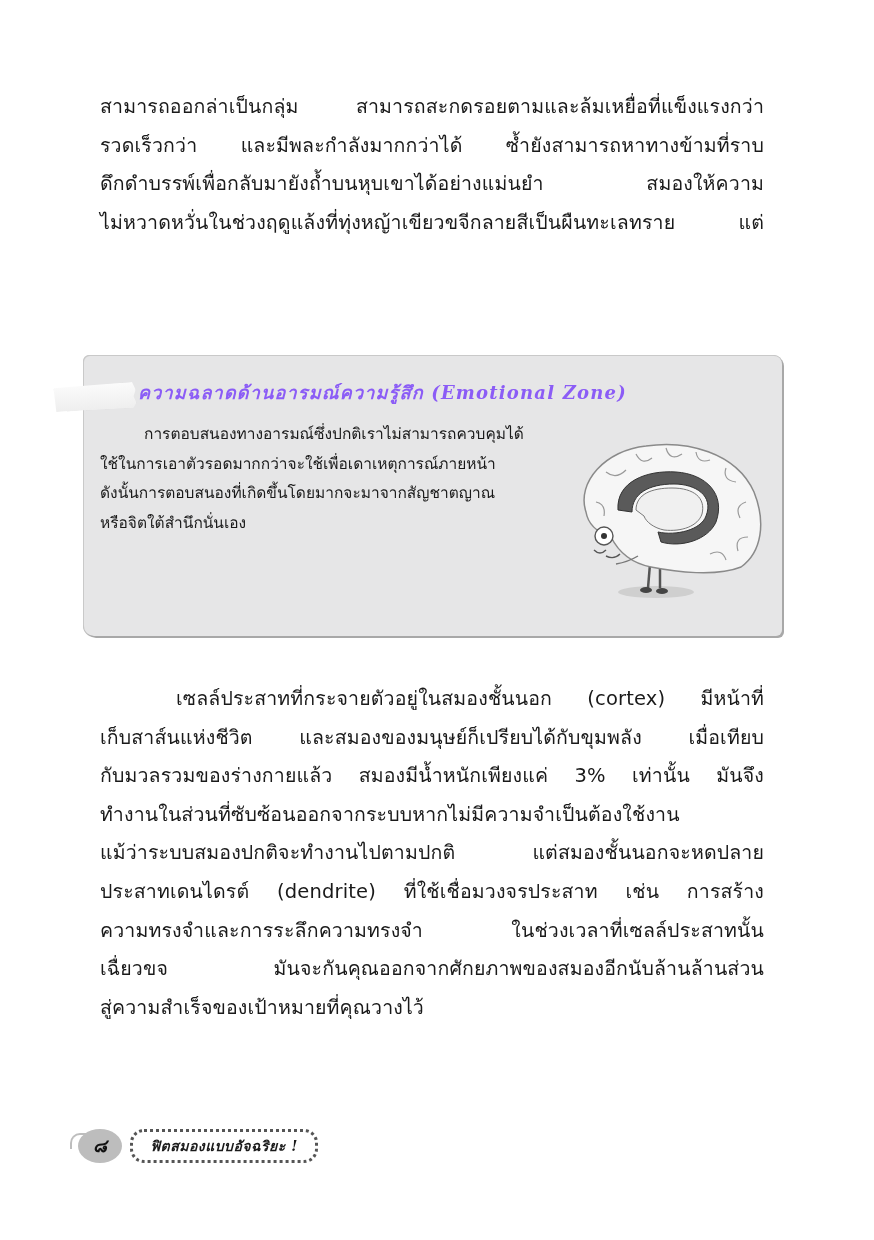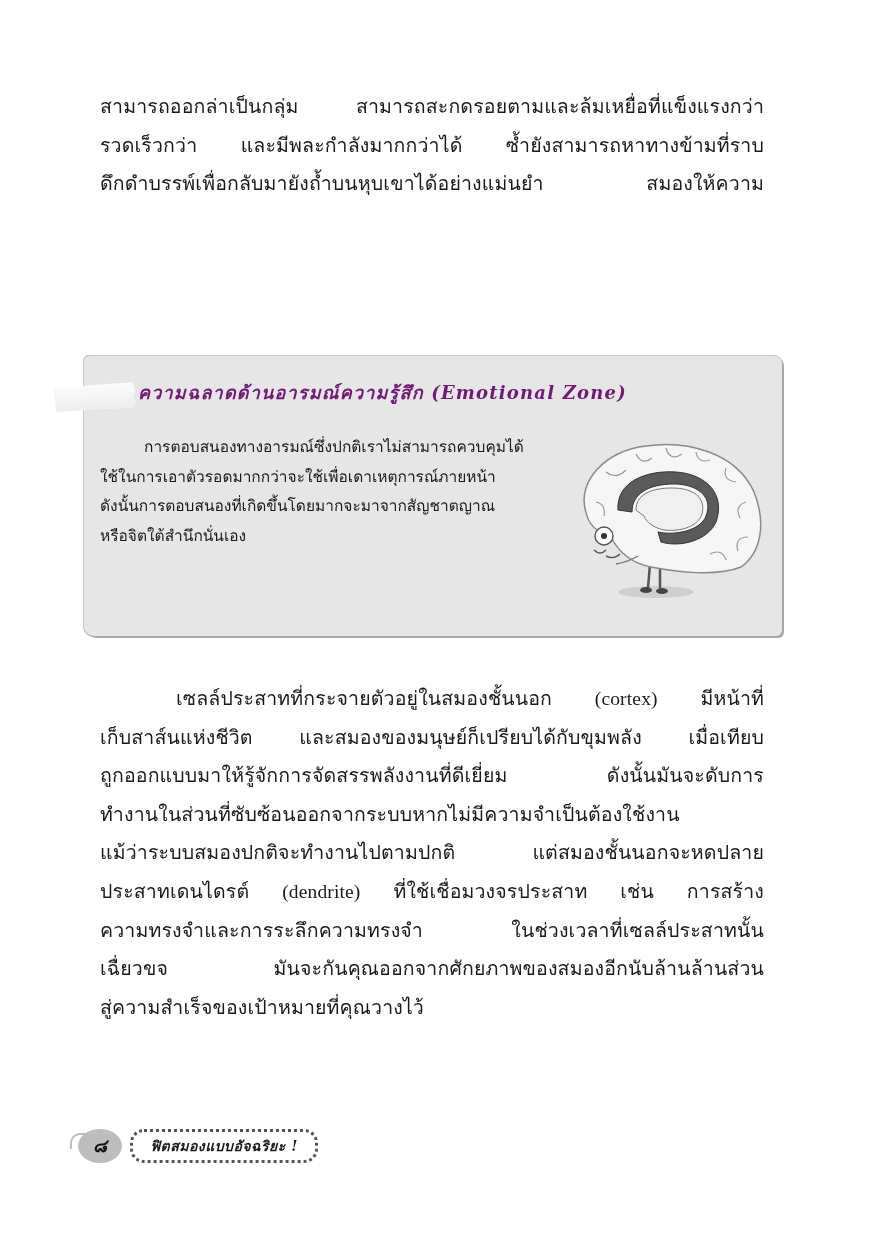--- a/index.html
+++ b/index.html
@@ -29,21 +29,21 @@
       text-align: justify;
       text-align-last: justify;
     }
     .para .line.last {
       text-align-last: left;
     }
     .para .line.indent {
       padding-left: 76px;
     }
     #para-top { top: 88px; }
-    #para-bottom { top: 680px; font-family: Liberation Serif, serif; }
+    #para-bottom { top: 680px; }
 
     
     .box {
       position: absolute;
       left: 84px;
       top: 356px;
       width: 698px;
       height: 280px;
       background: #e6e6e7;
       border-radius: 6px 8px 6px 10px;
@@ -62,39 +62,39 @@
     }
     .box-title {
       position: absolute;
       left: 138px;
       top: 378px;
       font-family: "DejaVu Serif", serif;
       font-style: italic;
       font-weight: bold;
       font-size: 18px;
       letter-spacing: 1.2px;
-      color: #701a75;
+      color: #8b5cf6;
       white-space: nowrap;
     }
     .box-body {
       position: absolute;
       left: 100px;
       top: 420px;
       width: 462px;
       font-size: 15.5px;
       line-height: 29.5px;
       color: #1a1a1a;
     }
     .box-body .line {
       display: block;
       white-space: nowrap;
       text-align: justify;
       text-align-last: justify;
     }
-    .box-body .line.indent { padding-left: 44px; margin-top: 13px; }
+    .box-body .line.indent { padding-left: 44px; }
     .box-body .line.last { text-align-last: left; }
 
     .brain {
       position: absolute;
       left: 566px;
       top: 432px;
       width: 210px;
       height: 170px;
     }
 
@@ -150,20 +150,21 @@
       letter-spacing: 0.5px;
     }
   </style>
 </head>
 <body>
 
 <div class="para" id="para-top">
   <span class="line">สามารถออกล่าเป็นกลุ่ม สามารถสะกดรอยตามและล้มเหยื่อที่แข็งแรงกว่า</span>
   <span class="line">รวดเร็วกว่า และมีพละกำลังมากกว่าได้ ซ้ำยังสามารถหาทางข้ามที่ราบ</span>
   <span class="line">ดึกดำบรรพ์เพื่อกลับมายังถ้ำบนหุบเขาได้อย่างแม่นยำ สมองให้ความ</span>
+  <span class="line">ไม่หวาดหวั่นในช่วงฤดูแล้งที่ทุ่งหญ้าเขียวขจีกลายสีเป็นผืนทะเลทราย แต่</span>
 </div>
 
 <div class="box"></div>
 <div class="tape"></div>
 <div class="box-title">ความฉลาดด้านอารมณ์ความรู้สึก (Emotional Zone)</div>
 <div class="box-body">
   <span class="line indent">การตอบสนองทางอารมณ์ซึ่งปกติเราไม่สามารถควบคุมได้</span>
   <span class="line">ใช้ในการเอาตัวรอดมากกว่าจะใช้เพื่อเดาเหตุการณ์ภายหน้า</span>
   <span class="line">ดังนั้นการตอบสนองที่เกิดขึ้นโดยมากจะมาจากสัญชาตญาณ</span>
   <span class="line last">หรือจิตใต้สำนึกนั่นเอง</span>
@@ -188,21 +189,21 @@
 
   <circle cx="38" cy="104" r="9" fill="#ffffff" stroke="#555" stroke-width="1.4"></circle>
   <circle cx="38" cy="104" r="3" fill="#333"></circle>
   <path d="M28 118 q6 6 12 0 M40 124 q8 4 14 -2" fill="none" stroke="#555" stroke-width="1.4"></path>
   <path d="M50 132 q12 -2 22 -8" fill="none" stroke="#777" stroke-width="1.4"></path>
 </svg>
 
 <div class="para" id="para-bottom">
   <span class="line indent">เซลล์ประสาทที่กระจายตัวอยู่ในสมองชั้นนอก (cortex) มีหน้าที่</span>
   <span class="line">เก็บสาส์นแห่งชีวิต และสมองของมนุษย์ก็เปรียบได้กับขุมพลัง เมื่อเทียบ</span>
-  <span class="line">ถูกออกแบบมาให้รู้จักการจัดสรรพลังงานที่ดีเยี่ยม ดังนั้นมันจะดับการ</span>
+  <span class="line">กับมวลรวมของร่างกายแล้ว สมองมีน้ำหนักเพียงแค่ 3% เท่านั้น มันจึง</span>
   <span class="line">ทำงานในส่วนที่ซับซ้อนออกจากระบบหากไม่มีความจำเป็นต้องใช้งาน</span>
   <span class="line">แม้ว่าระบบสมองปกติจะทำงานไปตามปกติ แต่สมองชั้นนอกจะหดปลาย</span>
   <span class="line">ประสาทเดนไดรต์ (dendrite) ที่ใช้เชื่อมวงจรประสาท เช่น การสร้าง</span>
   <span class="line">ความทรงจำและการระลึกความทรงจำ ในช่วงเวลาที่เซลล์ประสาทนั้น</span>
   <span class="line">เฉื่ยวขจ มันจะกันคุณออกจากศักยภาพของสมองอีกนับล้านล้านส่วน</span>
   <span class="line last">สู่ความสำเร็จของเป้าหมายที่คุณวางไว้</span>
 </div>
 
 <div class="page-badge">
   <span class="tail"></span>

